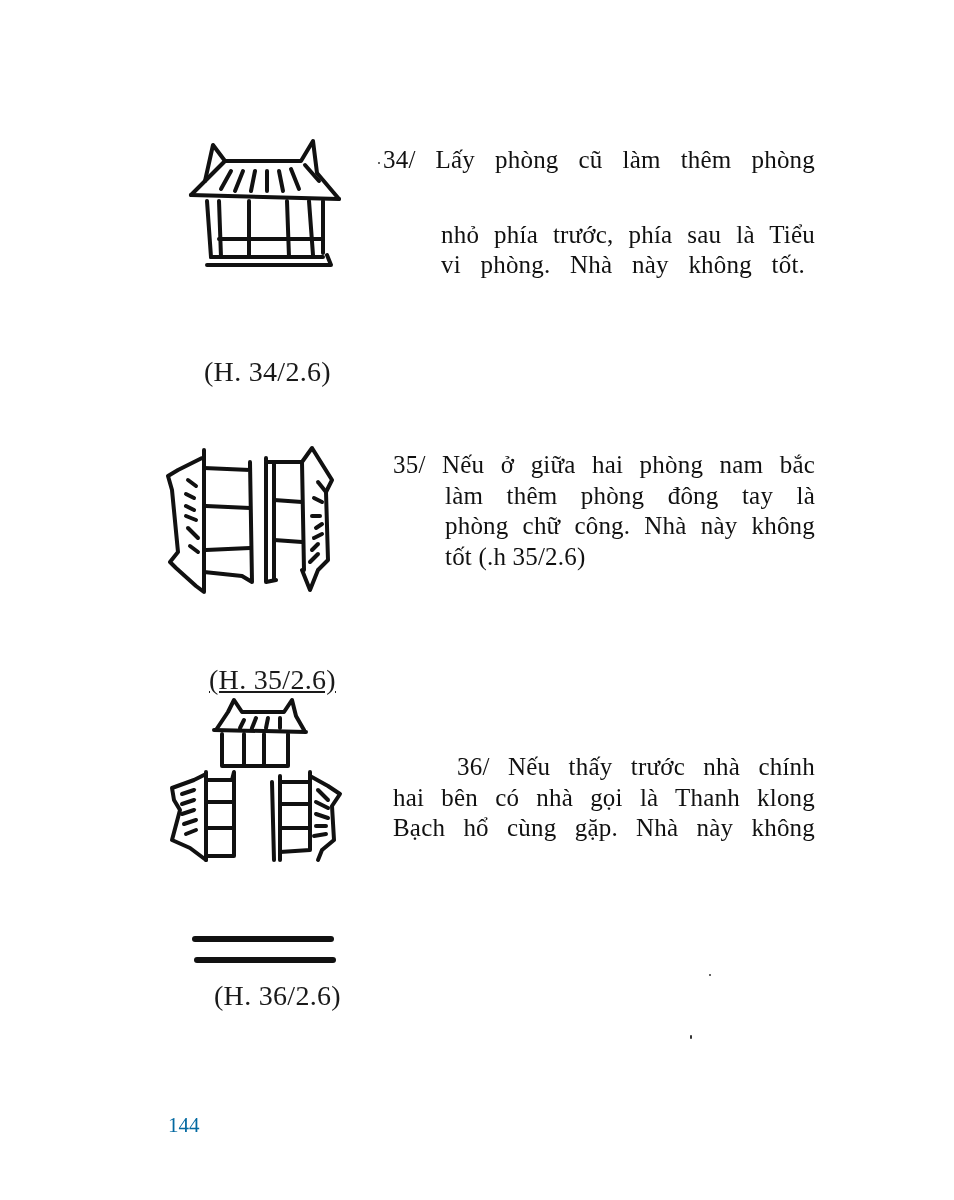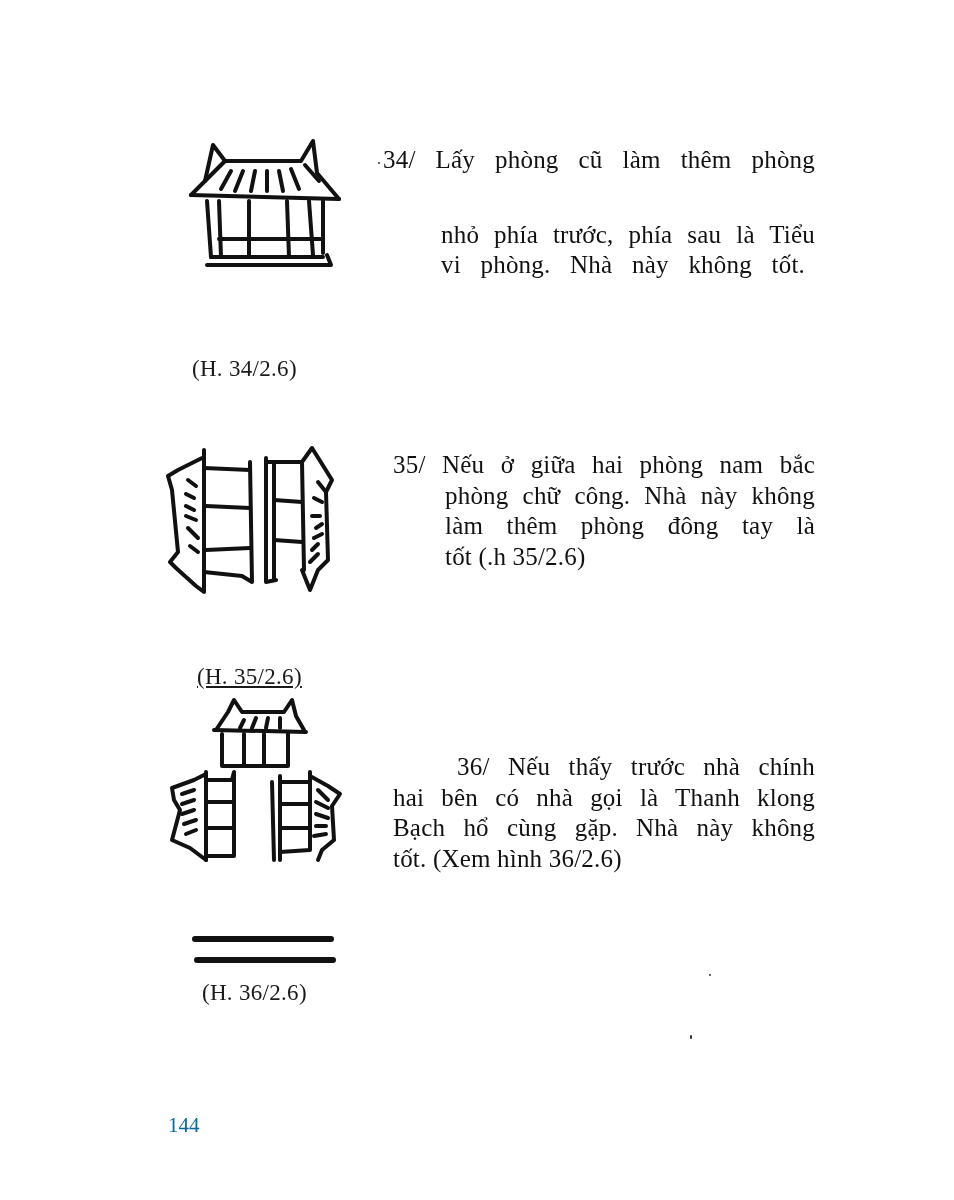--- a/index.html
+++ b/index.html
@@ -2,21 +2,21 @@
 <html><head>
   <meta charset="utf-8">
   <style>
     html, body { margin: 0; padding: 0; background: #ffffff; }
     body { width: 954px; height: 1200px; position: relative; overflow: hidden;
            font-family: "Liberation Serif", "DejaVu Serif", serif; color: #111; }
     .para { position: absolute; font-size: 25px; line-height: 30.5px; letter-spacing: 0.2px;
             text-align: justify; }
     .para .line { display: block; white-space: nowrap; }
     .para .line.j { text-align: justify; text-align-last: justify; white-space: normal; }
-    .caption { position: absolute; font-size: 23px; letter-spacing: 0.3px; color: #1a1a1a; }
+    .caption { position: absolute; font-size: 28px; letter-spacing: 0.3px; color: #1a1a1a; margin-left: 12px; }
     .pagenum { position: absolute; font-size: 21px; color: #0369a1; }
     .fig { position: absolute; }
     .speck { position: absolute; background: #333; border-radius: 1px; }
   </style>
 </head>
 <body>
 
 <svg class="fig" style="left:183px; top:133px;" width="160" height="140" viewBox="0 0 160 140">
   <g fill="none" stroke="#111" stroke-width="4" stroke-linecap="round" stroke-linejoin="round">
     <path d="M8 62 L22 48 L30 12 L42 28 L118 28 L130 8 L134 40 L156 66"></path>
@@ -74,22 +74,22 @@
       <path d="M150 76 L158 76"></path>
     <path d="M154 88 L160 84"></path>
       <path d="M152 98 L160 94"></path>
       <path d="M150 110 L156 104"></path>
       <path d="M148 122 L156 114"></path>
   </g>
 </svg>
 
 <div class="para" style="left:393px; top:450px; width:422px;">
   <span class="line j">35/ Nếu ở giữa hai phòng nam bắc</span>
+  <span class="line j" style="padding-left:52px;">làm thêm phòng đông tay là</span>
   <span class="line j" style="padding-left:52px;">phòng chữ công. Nhà này không</span>
-  <span class="line j" style="padding-left:52px;">làm thêm phòng đông tay là</span>
   <span class="line" style="padding-left:52px;">tốt (.h 35/2.6)</span>
 </div>
 
 <div class="caption" style="left:197px; top:664px;text-decoration:underline;">(H. 35/2.6)</div>
 
 <svg class="fig" style="left:164px; top:690px;" width="185" height="180" viewBox="0 0 185 180">
   <g fill="none" stroke="#111" stroke-width="4" stroke-linecap="round" stroke-linejoin="round">
 
     <path d="M52 40 L64 22 L70 10 L78 22 L120 22 L128 10 L132 26 L140 40"></path>
     <path d="M50 40 L142 42"></path>
@@ -124,21 +124,20 @@
       <path d="M152 124 L164 128"></path>
       <path d="M152 136 L162 136"></path>
       <path d="M150 146 L162 144"></path>
   </g>
 </svg>
 
 <div class="para" style="left:393px; top:752px; width:422px;">
   <span class="line j" style="padding-left:64px;">36/ Nếu thấy trước nhà chính</span>
   <span class="line j">hai bên có nhà gọi là Thanh klong</span>
   <span class="line j">Bạch hổ cùng gặp. Nhà này không</span>
-  <span class="line">tốt. (Xem hình 36/2.6)</span>
 </div>
 
 <div class="fig" style="left:192px; top:936px; width:142px; height:6px; background:#111; border-radius:3px;"></div>
 <div class="fig" style="left:194px; top:957px; width:142px; height:6px; background:#111; border-radius:3px;"></div>
 
 <div class="caption" style="left:202px; top:980px;">(H. 36/2.6)</div>
 
 <div class="pagenum" style="left:168px; top:1113px;">144</div>
 
 <div class="speck" style="left:378px; top:162px; width:2px; height:2px;"></div>

